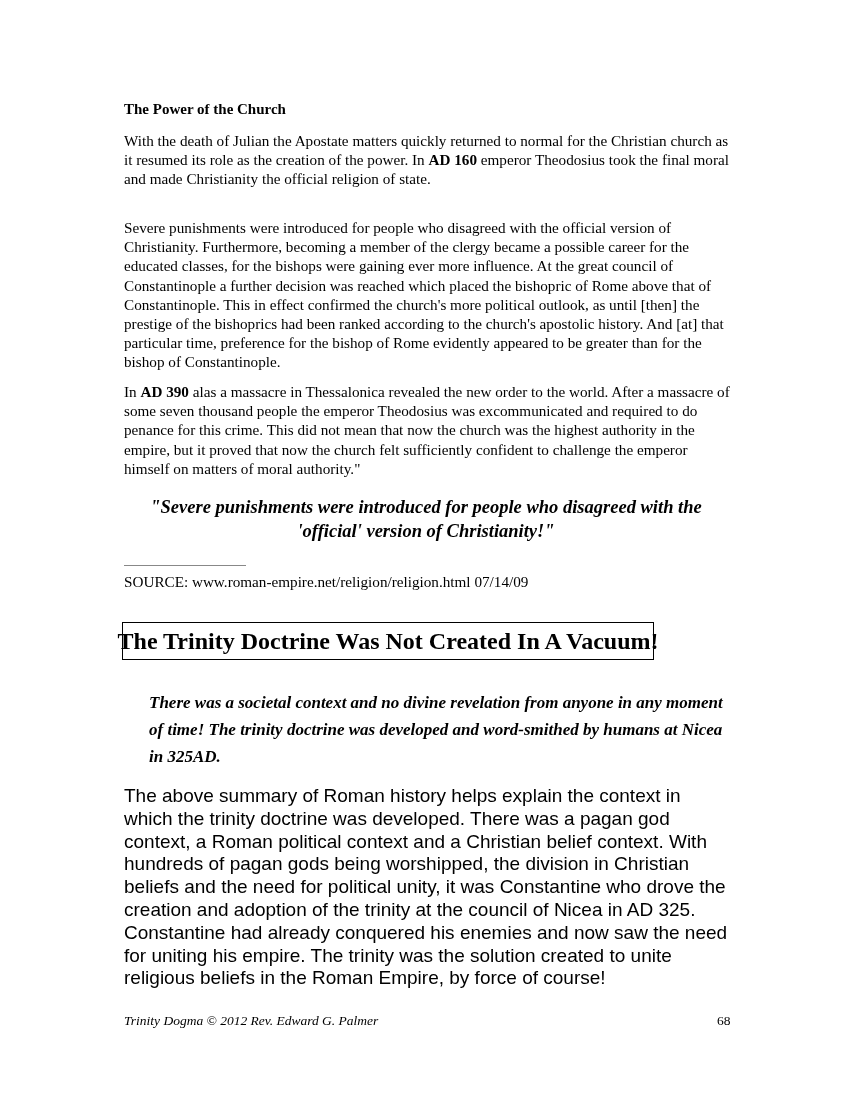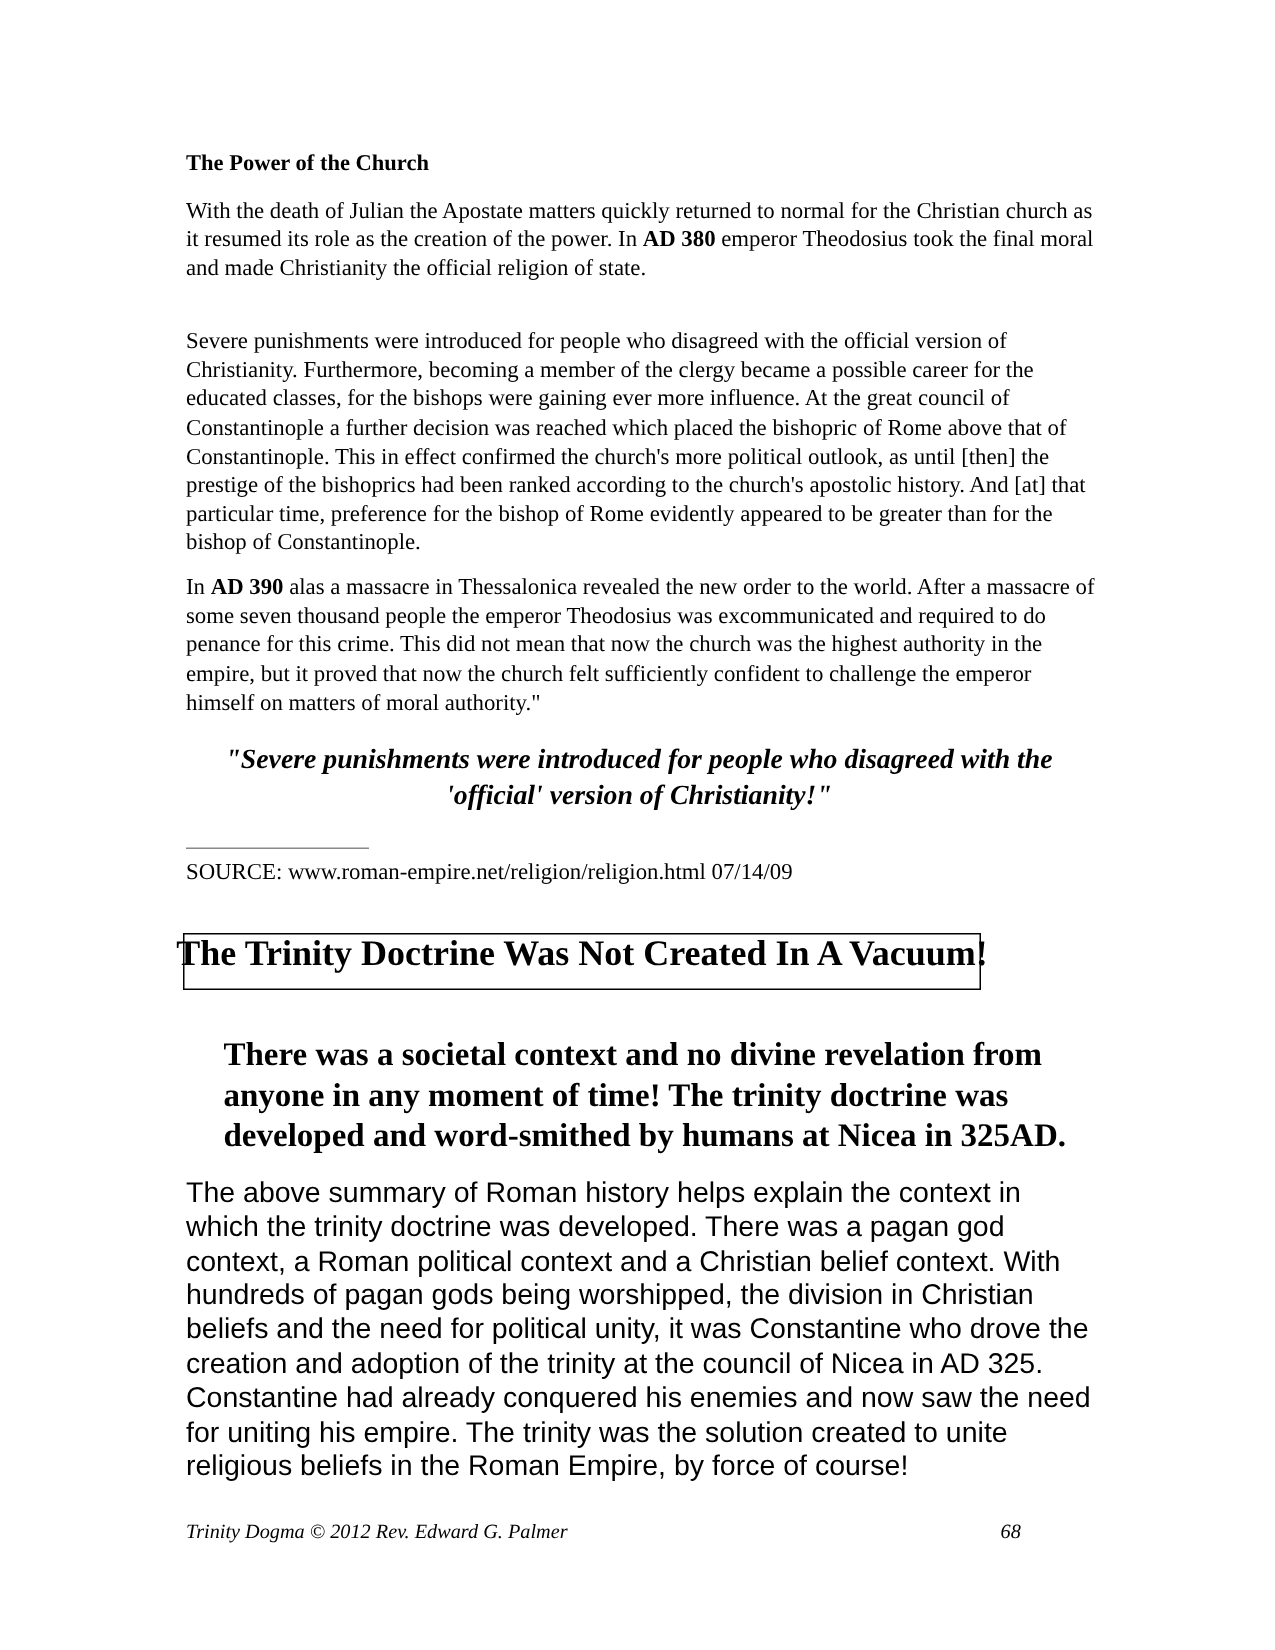--- a/index.html
+++ b/index.html
@@ -14,36 +14,36 @@
   #p1 { top: 131px; }
   #p2 { top: 218px; }
   #p3 { top: 382px; }
   .body-para b { font-weight: bold; }
 
   #pullquote { left: 124px; width: 604px; top: 495px; text-align: center; font-size: 18.5px; line-height: 24px; font-weight: bold; font-style: italic; margin: 0; }
 
   #source-rule { left: 124px; top: 565px; width: 122px; height: 0; border-top: 1px solid #888; }
   #source { left: 124px; top: 573px; font-size: 15.2px; margin: 0; }
 
-  #boxed-title { left: 122px; top: 622px; width: 532px; height: 38px; border: 1.5px solid #000; box-sizing: border-box; display: flex; justify-content: center; }
+  #boxed-title { left: 122px; top: 622px; width: 532px; height: 38px; border: 1.5px solid #000; box-sizing: border-box; display: flex; align-items: center; justify-content: center; }
   #boxed-title span { font-size: 24px; font-weight: bold; white-space: nowrap; }
 
-  #italic-callout { left: 149px; width: 580px; top: 689px; font-size: 22px; line-height: 27px; font-weight: bold; margin: 0; }
+  #italic-callout { left: 149px; width: 580px; top: 689px; font-size: 17px; line-height: 27px; font-weight: bold; font-style: italic; margin: 0; }
 
   #summary { left: 124px; width: 610px; top: 785px; font-size: 19px; line-height: 22.8px; margin: 0; }
 
   #footer-left { left: 124px; top: 1013px; font-size: 13.5px; font-style: italic; margin: 0; }
-  #footer-right { left: 667px; top: 1013px; font-size: 13.5px; font-style: italic; margin: 0; text-align: right; }
+  #footer-right { left: 717px; top: 1013px; font-size: 13.5px; margin: 0; text-align: right; }
 </style>
 </head>
 <body>
 
 <h2 id="h-power" class="abs serif">The Power of the Church</h2>
 
-<p id="p1" class="abs serif body-para"><span>With the death of Julian the Apostate matters quickly returned to normal for the Christian church as it resumed its role as the creation of the power. In </span><b>AD 380</b><span> emperor Theodosius took the final moral and made Christianity the official religion of state.</span></p>
+<p id="p1" class="abs serif body-para"><span>With the death of Julian the Apostate matters quickly returned to normal for the Christian church as it resumed its role as the creation of the power. In </span><b>AD 160</b><span> emperor Theodosius took the final moral and made Christianity the official religion of state.</span></p>
 
 <p id="p2" class="abs serif body-para">Severe punishments were introduced for people who disagreed with the official version of Christianity. Furthermore, becoming a member of the clergy became a possible career for the educated classes, for the bishops were gaining ever more influence. At the great council of Constantinople a further decision was reached which placed the bishopric of Rome above that of Constantinople. This in effect confirmed the church's more political outlook, as until [then] the prestige of the bishoprics had been ranked according to the church's apostolic history. And [at] that particular time, preference for the bishop of Rome evidently appeared to be greater than for the bishop of Constantinople.</p>
 
 <p id="p3" class="abs serif body-para"><span>In </span><b>AD 390</b><span> alas a massacre in Thessalonica revealed the new order to the world. After a massacre of some seven thousand people the emperor Theodosius was excommunicated and required to do penance for this crime. This did not mean that now the church was the highest authority in the empire, but it proved that now the church felt sufficiently confident to challenge the emperor himself on matters of moral authority."</span></p>
 
 <p id="pullquote" class="abs serif">"Severe punishments were introduced for people who disagreed with the 'official' version of Christianity!"</p>
 
 <div id="source-rule" class="abs"></div>
 <p id="source" class="abs serif">SOURCE: www.roman-empire.net/religion/religion.html 07/14/09</p>
 

